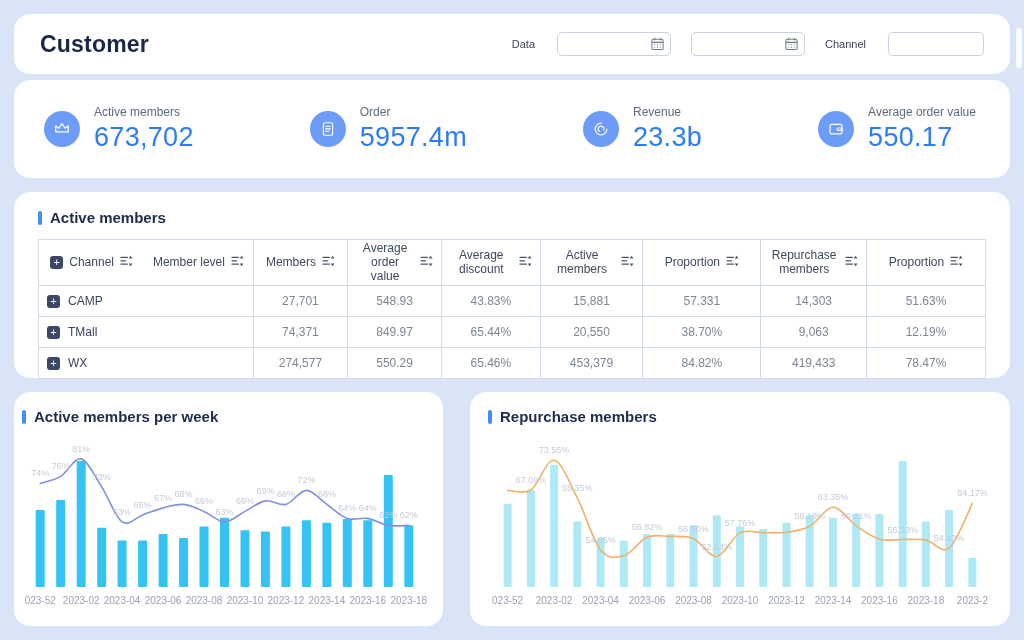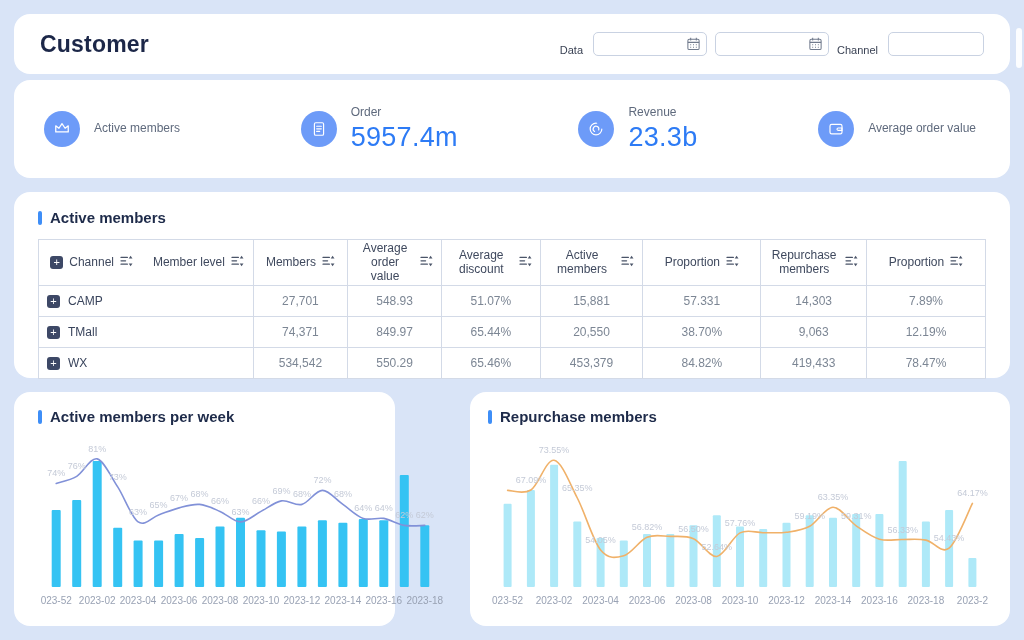--- a/index.html
+++ b/index.html
@@ -9,21 +9,21 @@
     font-family:"Liberation Sans", sans-serif;
     position:relative;
     overflow:hidden;
     color:#1c2748;
   }
   .card { position:absolute; background:#fff; border-radius:16px; }
 
   
   .header-card { left:14px; top:14px; width:996px; height:60px; display:flex; align-items:center; padding:0 26px; }
   .page-title { font-size:23px; font-weight:600; color:#1c2748; letter-spacing:.2px; }
-  .header-controls { margin-left:auto; display:flex; align-items:flex-end; gap:8px; }
+  .header-controls { margin-left:auto; display:flex; align-items:center; gap:20px; }
   .ctl-label { font-size:11px; color:#3a4254; margin-right:2px; }
   .date-box { position:relative; width:114px; height:24px; }
   .date-box input, .text-box input {
     width:100%; height:100%; border:1px solid #c9d2e2; border-radius:5px;
     font-size:11px; padding:0 24px 0 8px; outline:none; background:#fff; color:#3a4254;
   }
   .text-box { position:relative; width:96px; height:24px; }
   .text-box input { padding-right:8px; }
   .cal-ico { position:absolute; right:6px; top:4px; width:15px; height:15px; pointer-events:none; }
 
@@ -48,21 +48,21 @@
   .th-inner .lbl { text-align:center; }
   .no-r { border-right:none !important; }
   .no-l { border-left:none !important; }
   .cell-num { text-align:center; color:#7c8694; padding-right:10px; }
   .cell-name { color:#39445c; }
   .name-inner { display:flex; align-items:center; gap:8px; }
   .plus-ico { width:13px; height:13px; border-radius:3px; background:#3d4866; color:#fff; display:inline-flex; align-items:center; justify-content:center; font-size:11px; line-height:1; flex:0 0 13px; }
   .sort-ico { flex:0 0 13px; }
 
   
-  .chart-card-left  { left:14px;  top:392px; width:381px; height:234px; padding:16px 24px; }
+  .chart-card-left  { left:14px;  top:392px; width:429px; height:234px; padding:16px 8px; }
   .chart-card-right { left:470px; top:392px; width:540px; height:234px; padding:16px 18px; }
   .chart-svg { display:block; margin-top:4px; }
 
   .scrollbar-thumb { position:absolute; right:2px; top:28px; width:6px; height:40px; border-radius:3px; background:rgba(255,255,255,.9); }
 </style>
 </head>
 <body>
 
 <div class="card header-card">
   <div class="page-title">Customer</div>
@@ -94,20 +94,21 @@
 <div class="card kpi-card">
 
   <div class="kpi">
     <span class="kpi-ico">
       <svg width="20" height="20" viewBox="0 0 24 24">
           <path d="M4.5 15.5 V8.2 l3.8 2.9 L12 5.6l3.7 5.5 3.8-2.9 v7.3 z" fill="none" stroke="#fff" stroke-width="1.5" stroke-linejoin="round"></path>
         </svg>
     </span>
     <span>
       <div class="kpi-label">Active members</div>
+      <div class="kpi-value">673,702</div>
     </span>
   </div>
 
   <div class="kpi">
     <span class="kpi-ico">
       <svg width="20" height="20" viewBox="0 0 24 24">
           <rect x="6.5" y="4.5" width="11" height="15" rx="1.6" fill="none" stroke="#fff" stroke-width="1.4"></rect>
           <path d="M9.2 8.7h5.6 M9.2 11.8h5.6 M9.2 14.9h3.6" stroke="#fff" stroke-width="1.4" fill="none" stroke-linecap="round"></path>
         </svg>
     </span>
@@ -132,20 +133,21 @@
 
   <div class="kpi">
     <span class="kpi-ico">
       <svg width="20" height="20" viewBox="0 0 24 24">
           <rect x="4.8" y="6.5" width="14.4" height="11.4" rx="2" fill="none" stroke="#fff" stroke-width="1.4"></rect>
           <path d="M14.6 10.8h4.6v2.8h-4.6a1.4 1.4 0 0 1 0-2.8z" fill="none" stroke="#fff" stroke-width="1.3"></path>
         </svg>
     </span>
     <span>
       <div class="kpi-label">Average order value</div>
+      <div class="kpi-value">550.17</div>
     </span>
   </div>
 
 </div>
 
 <div class="card table-card">
   <div class="sec-title">
     <span class="sec-marker"></span>
     <span>Active members</span>
   </div>
@@ -259,25 +261,25 @@
     <tbody id="tbody">
         <tr>
           <td class="cell-name" colspan="2">
             <span class="name-inner">
               <span class="plus-ico">+</span>
               <span>CAMP</span>
             </span>
           </td>
           <td class="cell-num">27,701</td>
           <td class="cell-num">548.93</td>
-          <td class="cell-num">51.07%</td>
+          <td class="cell-num">43.83%</td>
           <td class="cell-num">15,881</td>
           <td class="cell-num">57.331</td>
           <td class="cell-num">14,303</td>
-          <td class="cell-num">7.89%</td>
+          <td class="cell-num">51.63%</td>
         </tr>
         <tr>
           <td class="cell-name" colspan="2">
             <span class="name-inner">
               <span class="plus-ico">+</span>
               <span>TMall</span>
             </span>
           </td>
           <td class="cell-num">74,371</td>
           <td class="cell-num">849.97</td>
@@ -287,21 +289,21 @@
           <td class="cell-num">9,063</td>
           <td class="cell-num">12.19%</td>
         </tr>
         <tr>
           <td class="cell-name" colspan="2">
             <span class="name-inner">
               <span class="plus-ico">+</span>
               <span>WX</span>
             </span>
           </td>
-          <td class="cell-num">534,542</td>
+          <td class="cell-num">274,577</td>
           <td class="cell-num">550.29</td>
           <td class="cell-num">65.46%</td>
           <td class="cell-num">453,379</td>
           <td class="cell-num">84.82%</td>
           <td class="cell-num">419,433</td>
           <td class="cell-num">78.47%</td>
         </tr>
       </tbody>
   </table>
 </div>

